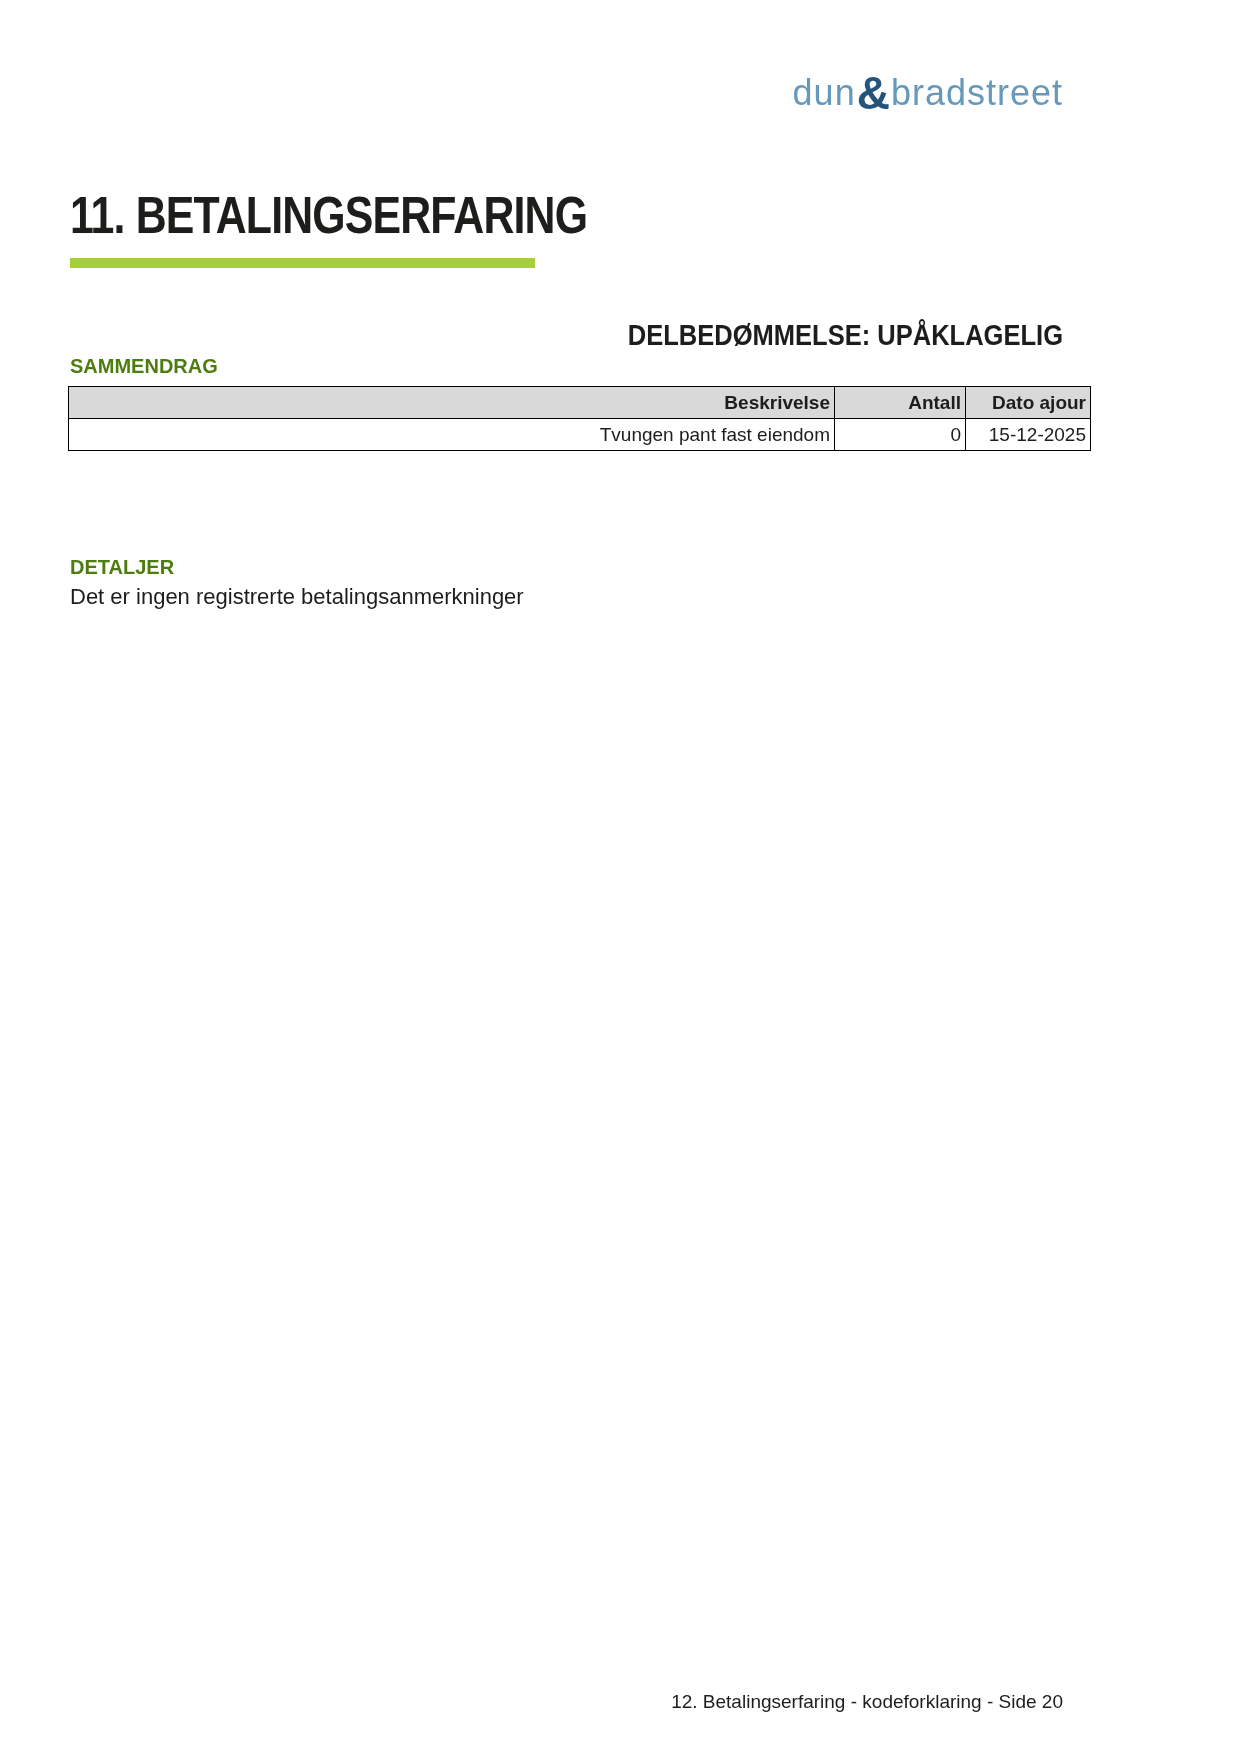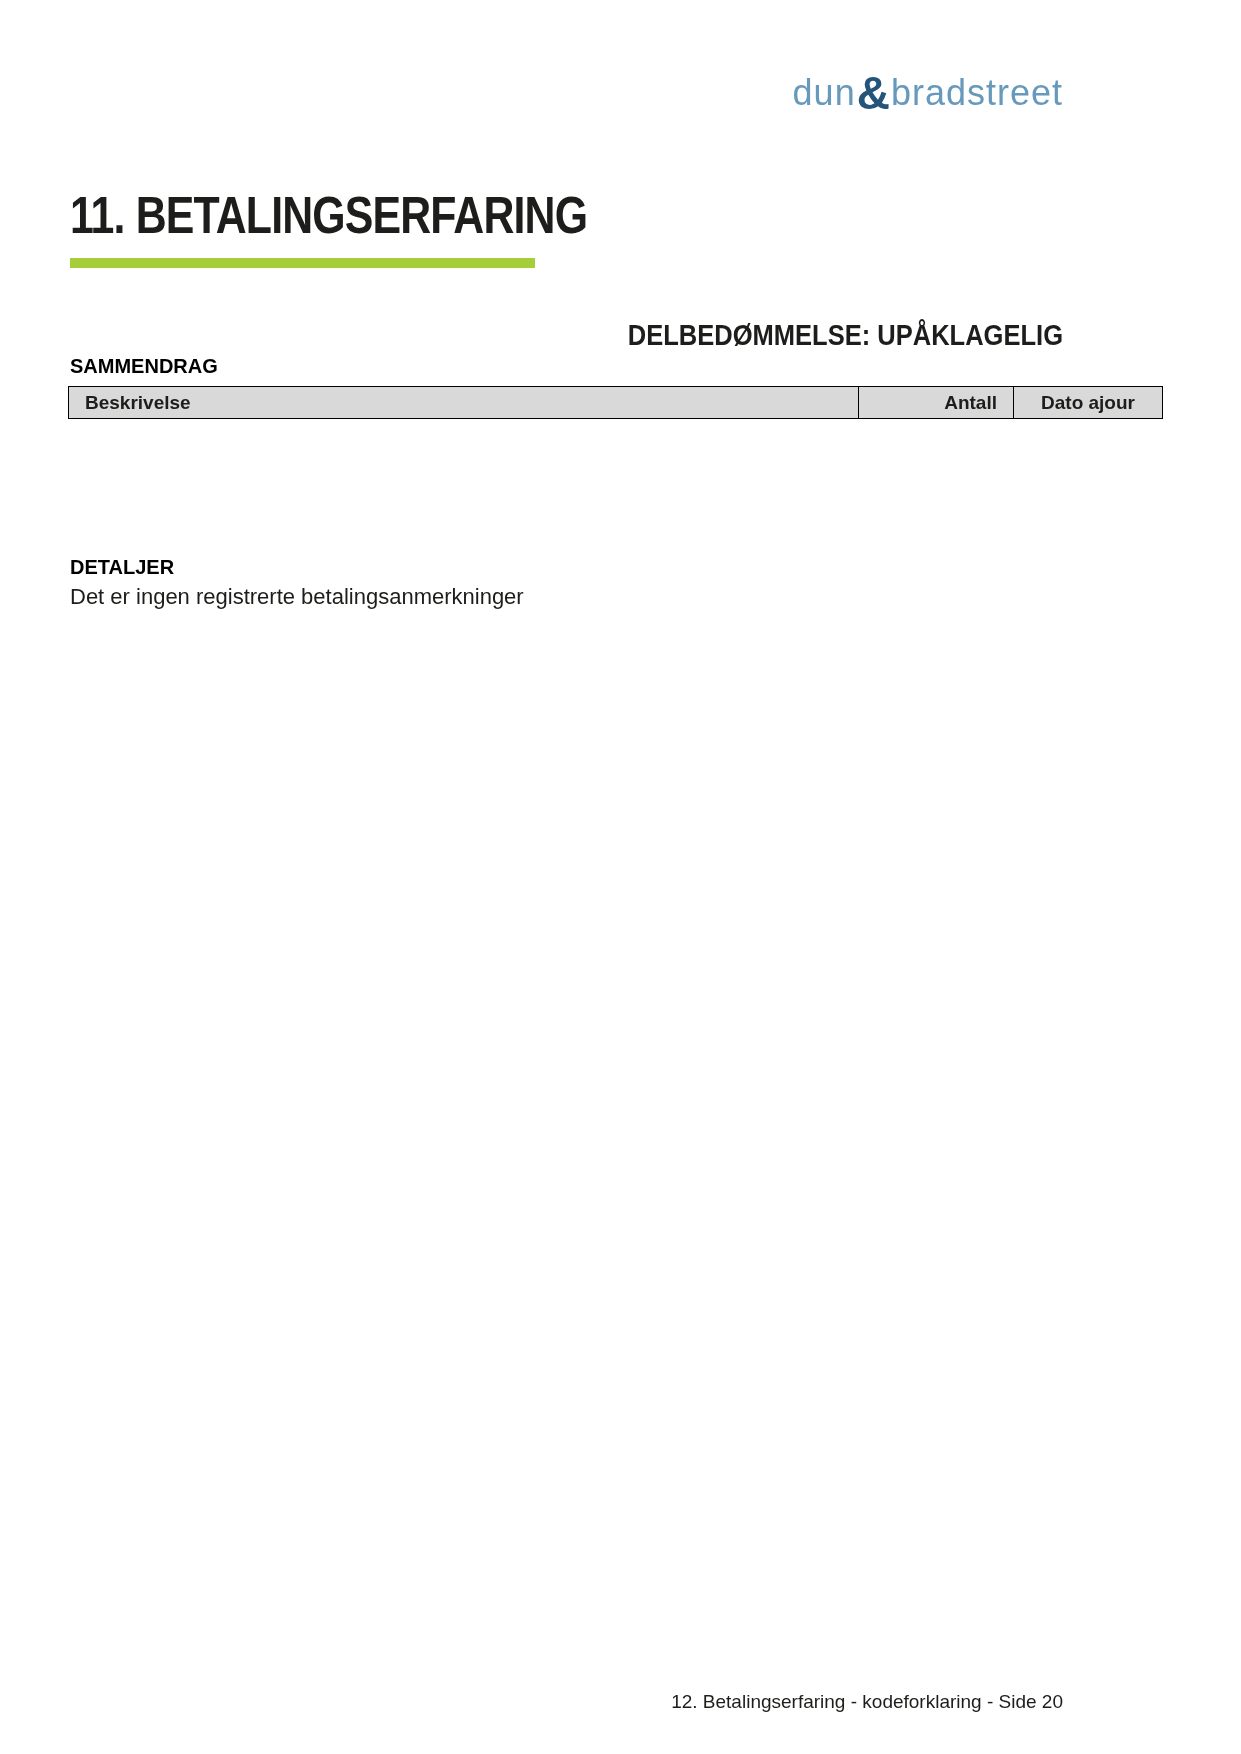--- a/index.html
+++ b/index.html
@@ -72,42 +72,43 @@
     transform: scaleX(0.88);
     transform-origin: right top;
     color: #1d1d1b;
   }
 
   .section-label {
     position: absolute;
     left: 70px;
     font-size: 20px;
     font-weight: bold;
-    color: #000000;
+    color: #4d7c0f;
   }
   .label-sammendrag { top: 355px; }
   .label-detaljer   { top: 556px; }
 
   
   table.summary {
     position: absolute;
     left: 68px;
     top: 386px;
     width: 995px;
     border-collapse: collapse;
     table-layout: fixed;
     font-size: 19px;
   }
   table.summary th, table.summary td {
     border: 1px solid #000000;
-    padding: 3px 16px;
+    padding: 3px 4px;
     height: 25px;
     line-height: 1.25;
     overflow: hidden;
     white-space: nowrap;
+    text-align: right;
   }
   table.summary th {
     background: var(--table-header-bg, #D9D9D9);
     font-weight: bold;
   }
   .col-beskrivelse { width: 757px; text-align: left; }
   .col-antall      { width: 122px; text-align: right; }
   .col-dato        { width: 116px; text-align: center; }
 
   .details-text {
@@ -147,20 +148,25 @@
 
   <table class="summary">
     <thead>
       <tr>
         <th class="col-beskrivelse">Beskrivelse</th>
         <th class="col-antall">Antall</th>
         <th class="col-dato">Dato ajour</th>
       </tr>
     </thead>
     <tbody>
+      <tr>
+        <td class="col-beskrivelse">Tvungen pant fast eiendom</td>
+        <td class="col-antall">0</td>
+        <td class="col-dato">15-12-2025</td>
+      </tr>
     </tbody>
   </table>
 
   <div class="section-label label-detaljer">DETALJER</div>
   <div class="details-text">Det er ingen registrerte betalingsanmerkninger</div>
 
   <div class="footer">12. Betalingserfaring - kodeforklaring - Side 20</div>
 
 </div>
 

